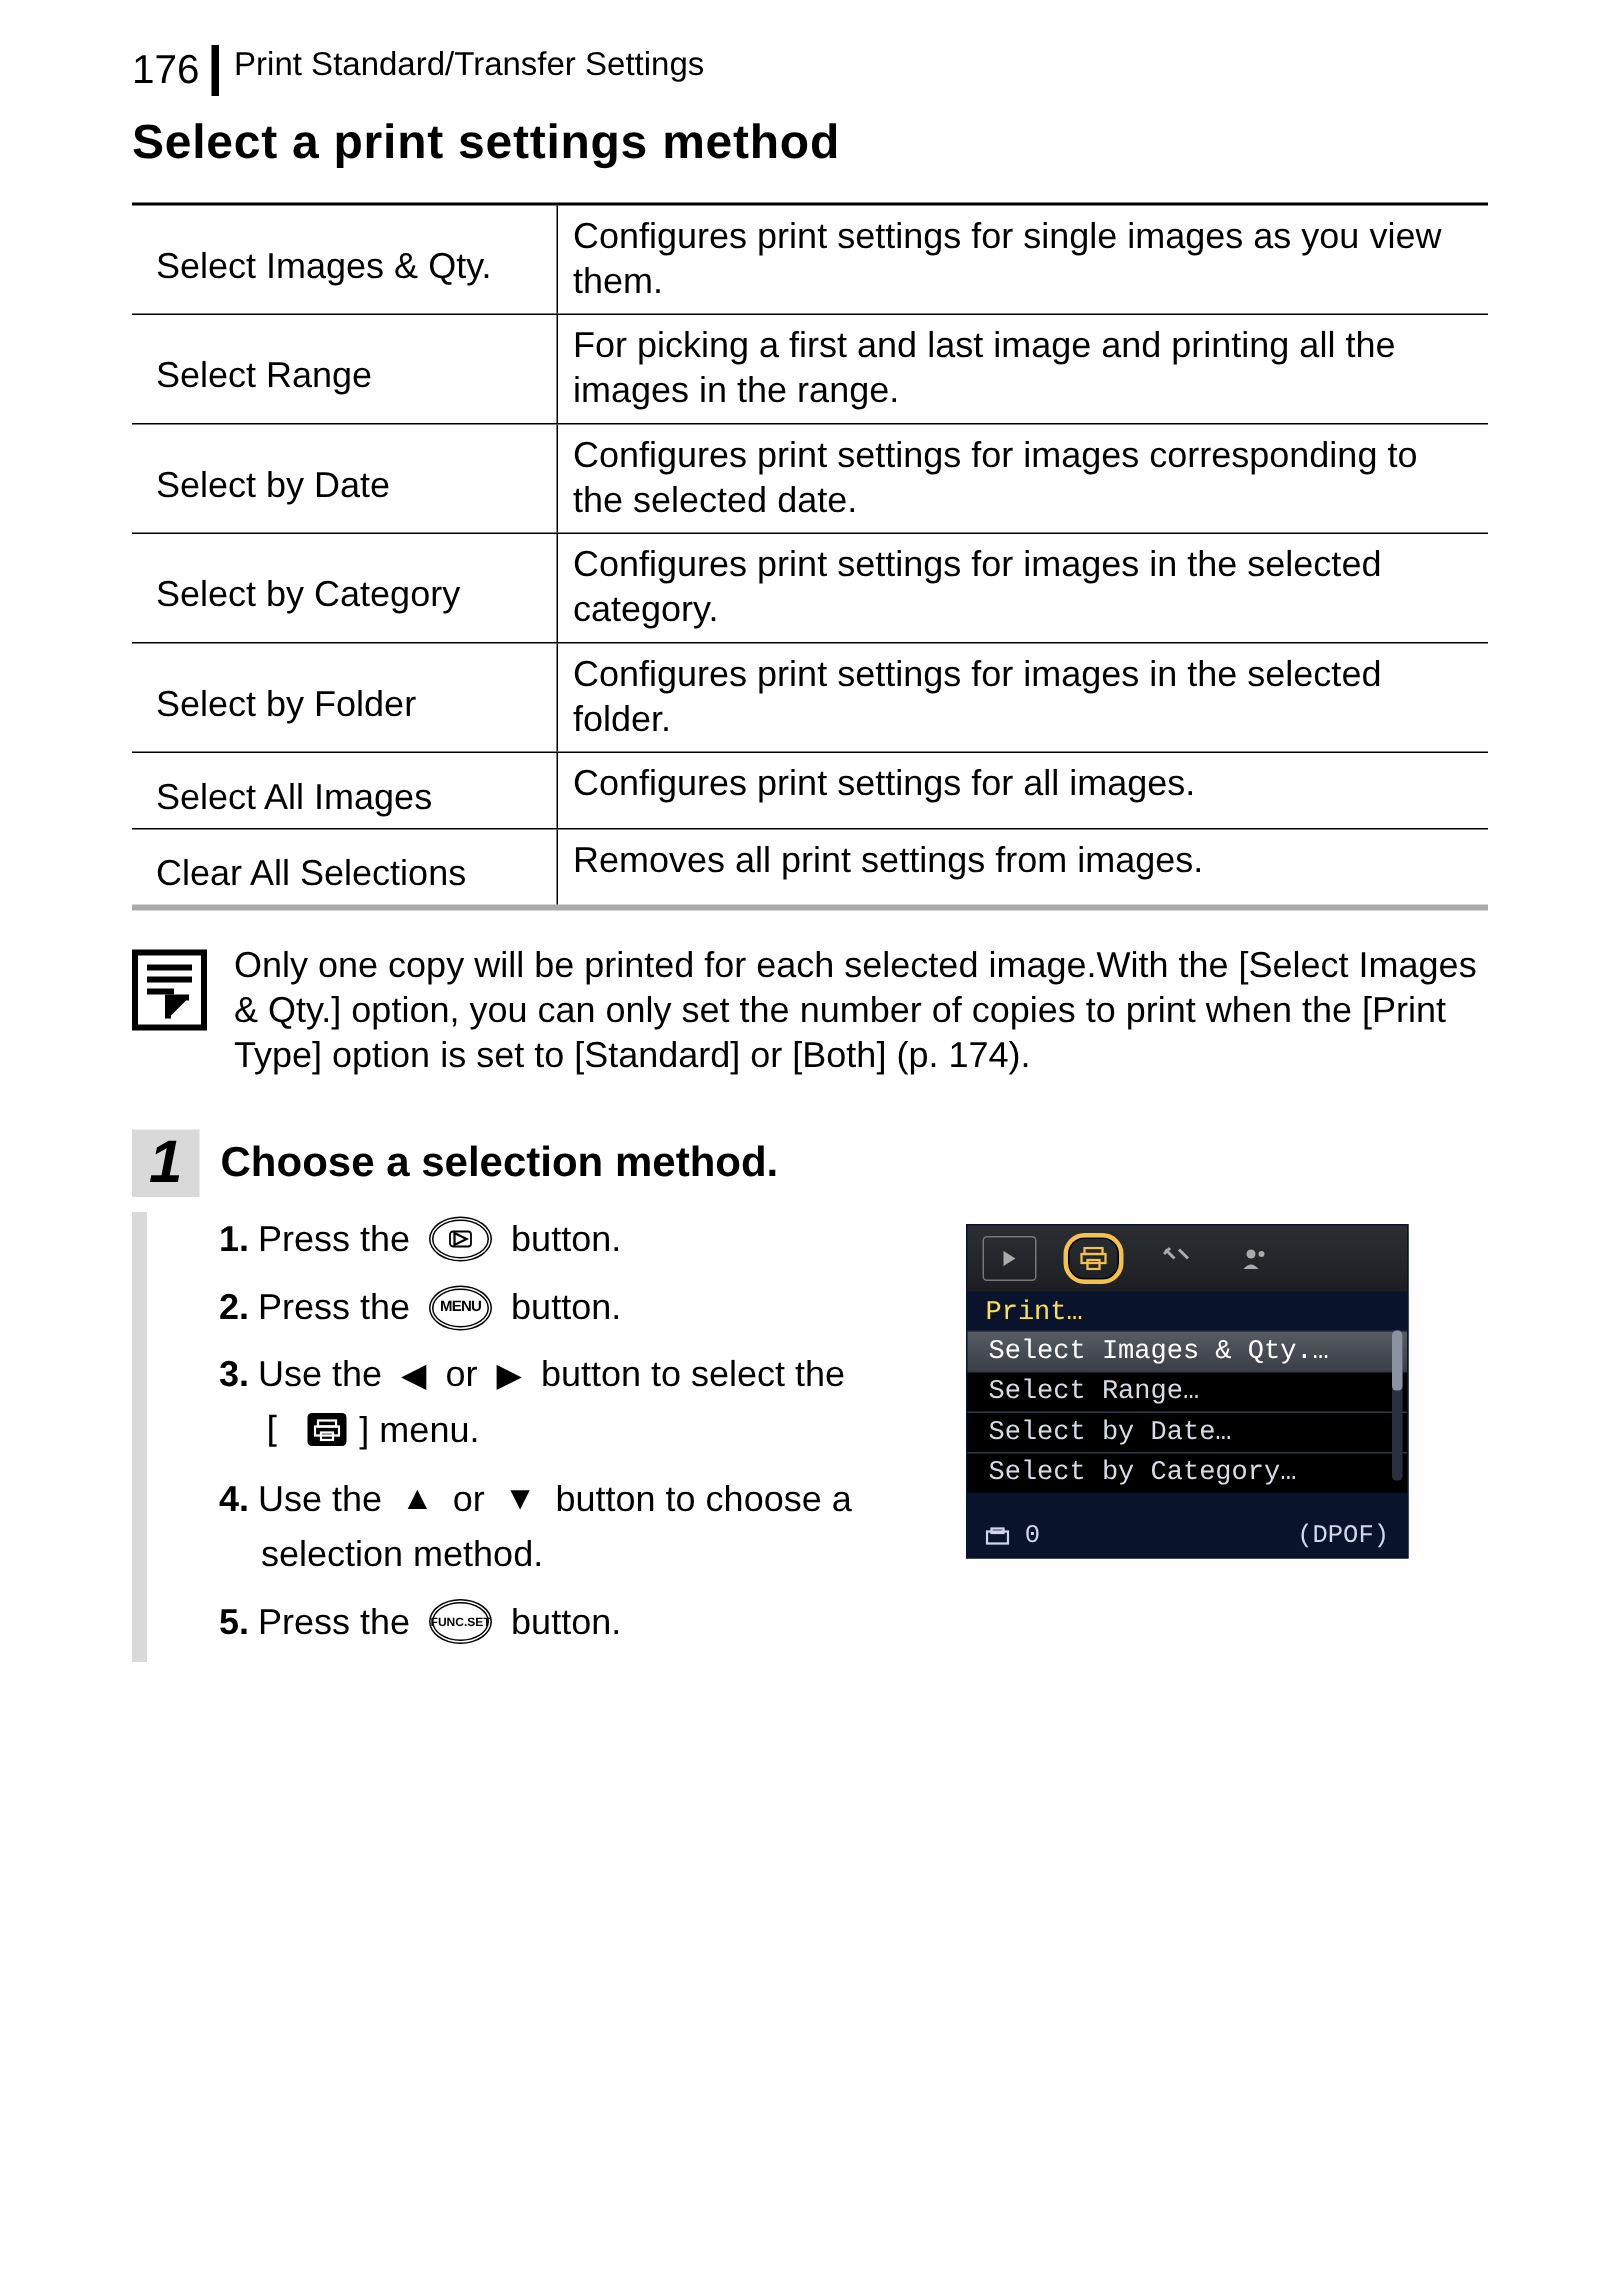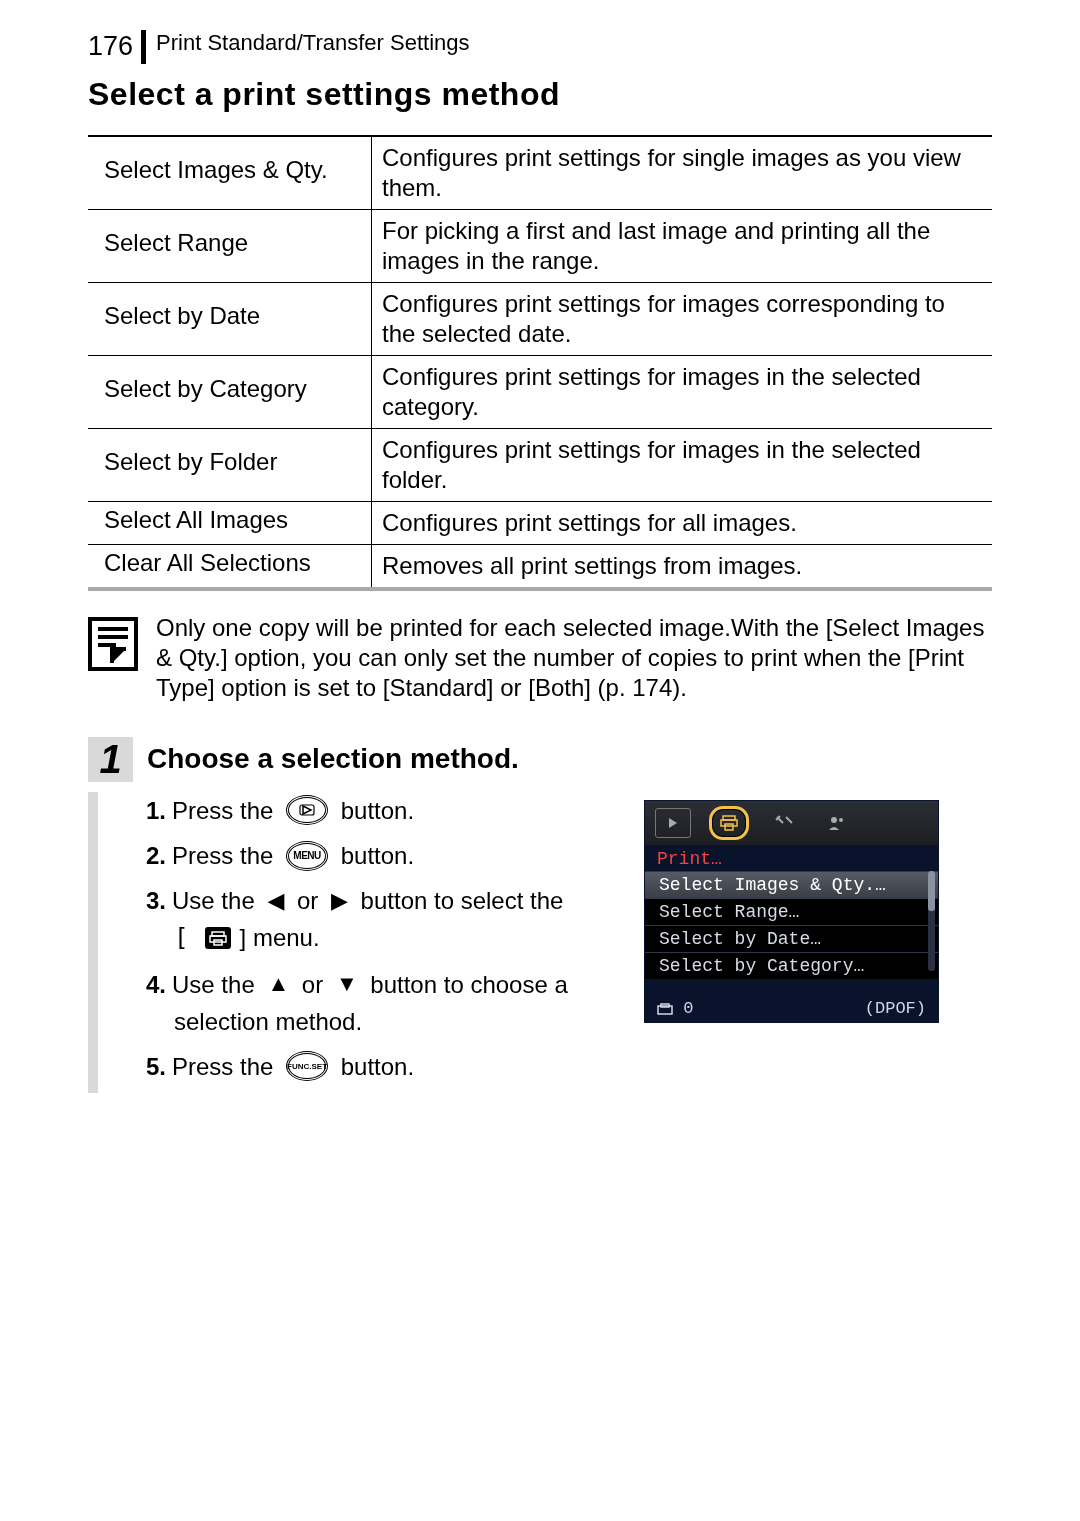--- a/index.html
+++ b/index.html
@@ -48,21 +48,21 @@
   .method-row {
     display: flex;
     align-items: stretch;
     border-bottom: 1px solid #000;
   }
   .methods .method-row:last-child {
     border-bottom: none;
   }
   .method-name {
     width: 284px;
-    padding: 0 14px 6px 16px;
+    padding: 16px 14px 6px 16px;
     font-size: 24px;
     display: flex;
     align-items: center;
     border-right: 1px solid #000;
     box-sizing: border-box;
   }
   .method-desc {
     flex: 1;
     padding: 6px 8px 6px 10px;
     font-size: 24px;
@@ -210,21 +210,21 @@
     color: #aaa;
   }
   .cam-tab.active {
     border: 3px solid #f4c24a;
     box-shadow: 0 0 0 1px #000 inset;
     color: #f4c24a;
     border-radius: 14px;
   }
   .cam-tab.noborder { border: none; }
   .cam-title {
-    color: #ef4444;
+    color: #fde047;
     font-size: 18px;
     padding: 4px 12px 2px 12px;
   }
   .cam-list {
     padding: 0;
     margin: 0;
   }
   .cam-item {
     font-size: 18px;
     padding: 3px 14px;

